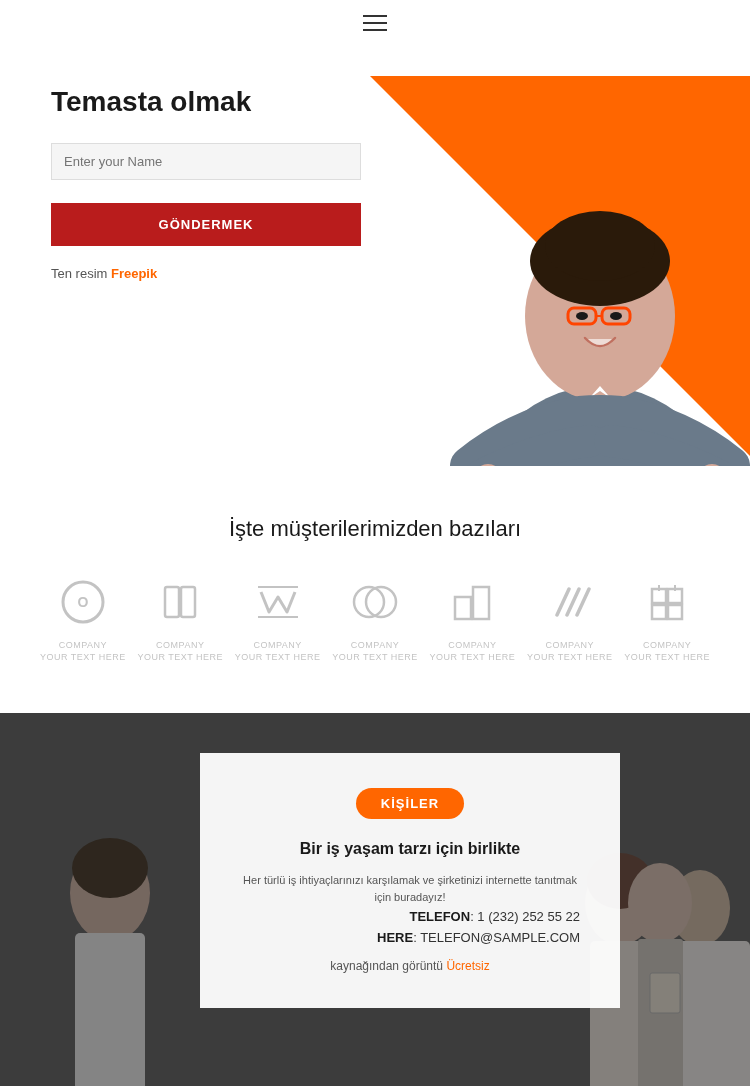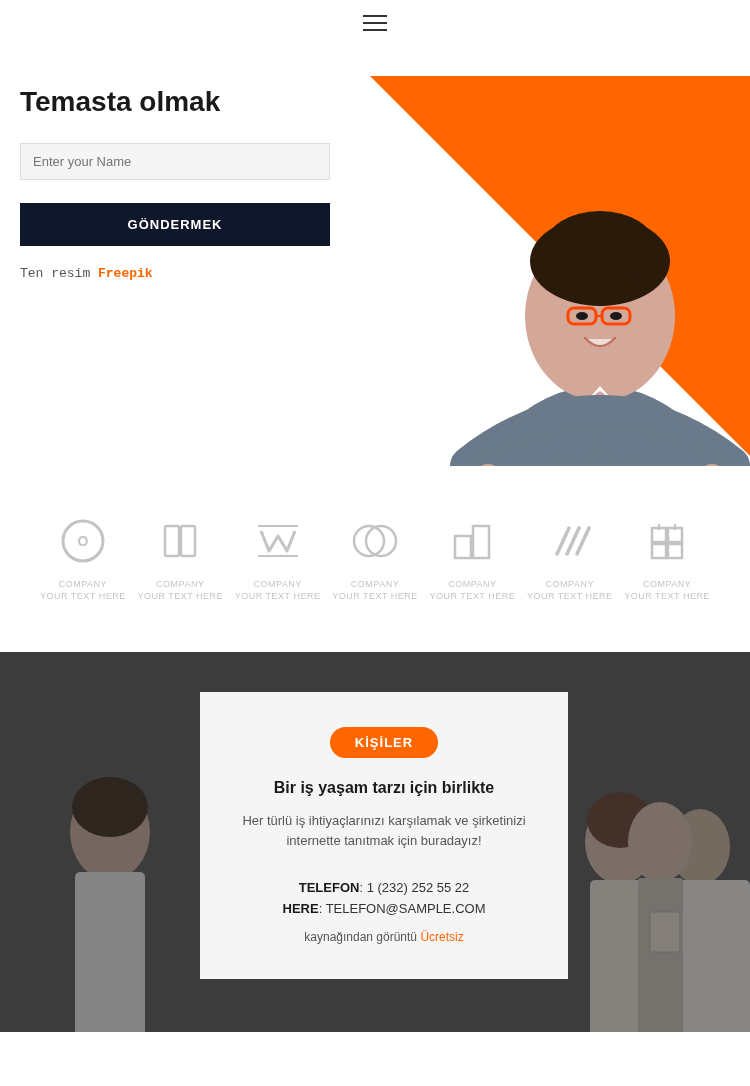--- a/index.html
+++ b/index.html
@@ -27,21 +27,21 @@
     .hamburger-icon span {
       display: block;
       width: 24px;
       height: 2px;
       background: #333;
     }
 
     
     .hero-section {
       position: relative;
-      padding: 40px 40px 40px 20px;
+      padding: 40px 40px 40px 51px;
       min-height: 420px;
       overflow: hidden;
       background: #fff;
     }
 
     .hero-content {
       position: relative;
       z-index: 2;
       max-width: 310px;
     }
@@ -70,36 +70,35 @@
       border: 1px solid #ddd;
       background: #f5f5f5;
       font-size: 13px;
       color: #a21caf;
       outline: none;
     }
 
     .submit-btn {
       width: 100%;
       padding: 14px;
-      background: #0f172a;
+      background: #b91c1c;
       color: #fff;
       border: none;
       font-size: 13px;
       font-weight: 700;
       letter-spacing: 1px;
       cursor: pointer;
       margin-top: 8px;
       text-transform: uppercase;
     }
 
     .credit-text {
       margin-top: 20px;
       font-size: 13px;
       color: #555;
-      font-family: Liberation Mono, monospace;
     }
 
     .credit-link {
       color: #ff6600;
       text-decoration: none;
       font-weight: 600;
     }
 
     
     .clients-section {
@@ -164,21 +163,21 @@
         radial-gradient(ellipse at 80% 50%, rgba(200,190,180,0.4) 0%, transparent 40%),
         linear-gradient(135deg, #5a5a5a 0%, #3a3a3a 100%);
       z-index: 0;
     }
 
     .team-card {
       position: relative;
       z-index: 2;
       background: rgba(255,255,255,0.95);
       margin: 40px auto;
-      width: 368px;
+      width: 420px;
       padding: 35px 40px;
       text-align: center;
       margin-left: 200px;
     }
 
     .team-badge {
       display: inline-block;
       background: #ff6600;
       color: #fff;
       padding: 8px 25px;
@@ -192,34 +191,35 @@
 
     .team-title {
       font-size: 16px;
       font-weight: 700;
       color: #1a1a1a;
       margin-bottom: 12px;
       line-height: 1.3;
     }
 
     .team-desc {
-      font-size: 13px;
+      font-size: 11px;
       color: #555;
-      margin-bottom: 30px;
+      margin-bottom: 4px;
       line-height: 1.5;
     }
 
     .contact-info {
       margin-bottom: 5px;
     }
 
     .contact-line {
       font-size: 13px;
       color: #333;
       margin-bottom: 6px;
+      text-align: right;
     }
 
     .contact-line strong {
       font-weight: 700;
       color: #1a1a1a;
     }
 
     .source-text {
       margin-top: 14px;
       font-size: 12px;
@@ -319,20 +319,21 @@
       <button type="submit" class="submit-btn">GÖNDERMEK</button>
     </form>
 
     <p class="credit-text">
       <span>Ten resim </span><a href="#" class="credit-link">Freepik</a>
     </p>
   </div>
 </section>
 
 <section class="clients-section">
+  <h2 class="clients-title">İşte müşterilerimizden bazıları</h2>
 
   <div class="clients-logos">
 
     <div class="client-logo">
       <svg viewBox="0 0 50 50" xmlns="http://www.w3.org/2000/svg">
         <circle cx="25" cy="25" r="20" fill="none" stroke="#888" stroke-width="3"></circle>
         <text x="25" y="30" text-anchor="middle" font-size="14" fill="#888" font-weight="bold">O</text>
       </svg>
       <span class="client-logo-text">COMPANY<br>YOUR TEXT HERE</span>
     </div>

